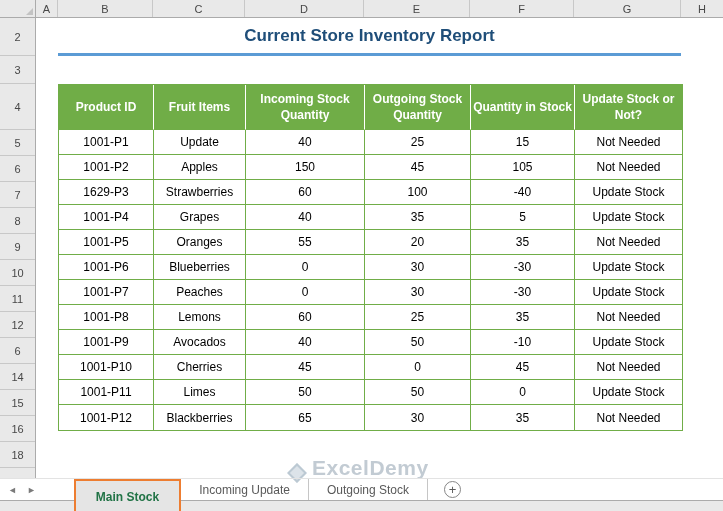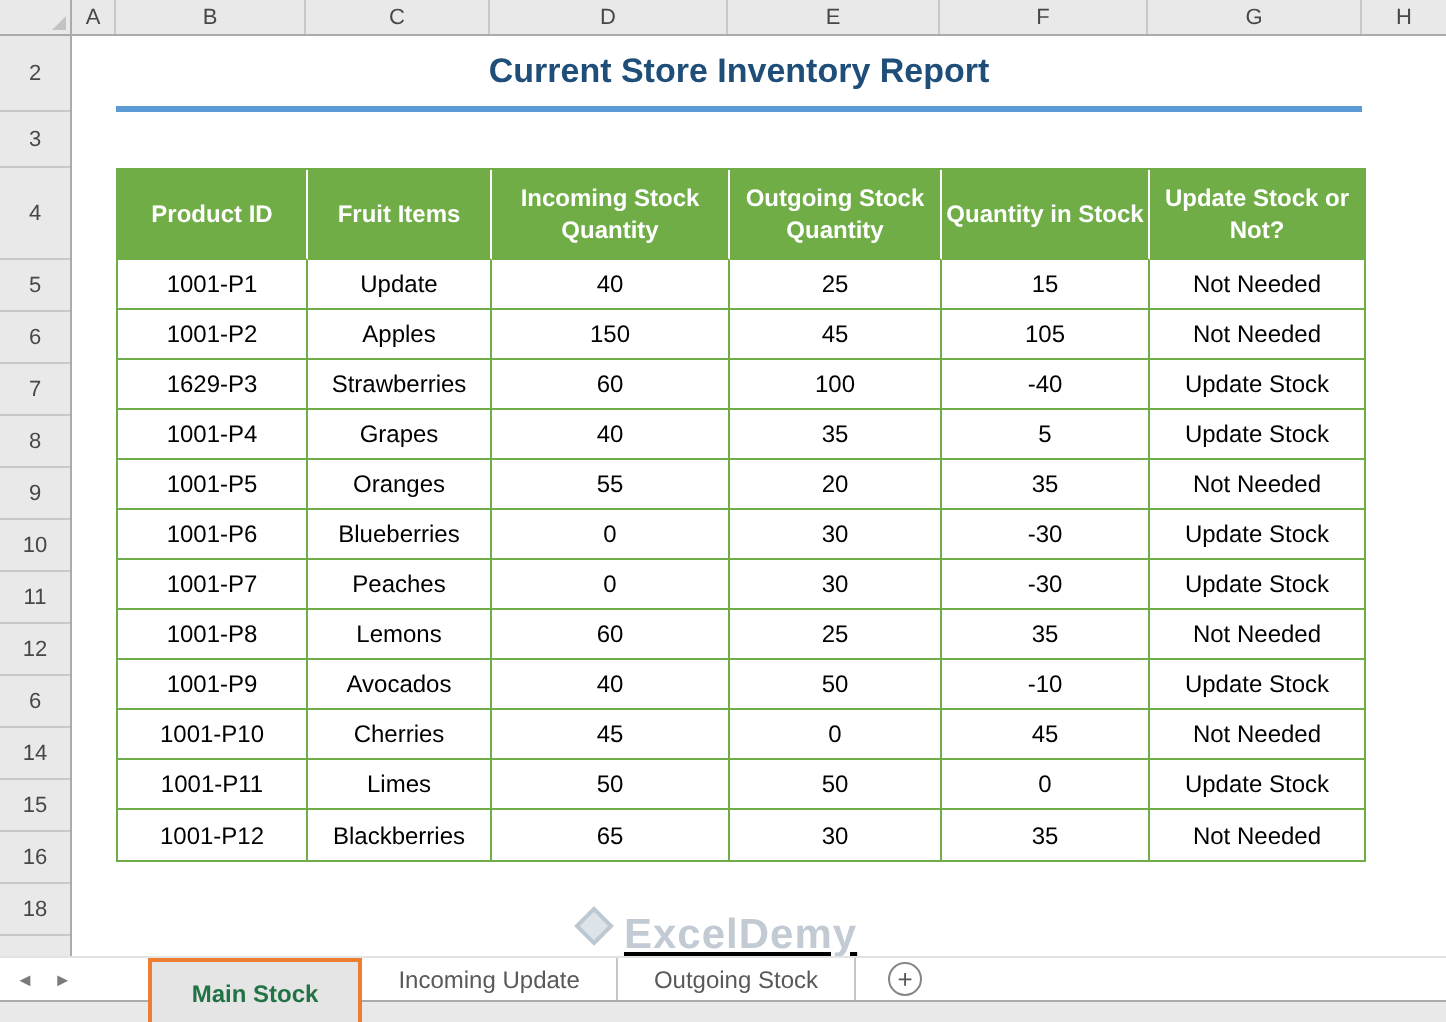--- a/index.html
+++ b/index.html
@@ -64,22 +64,22 @@
          border-right: 1px solid #C6C6C6; background: transparent; }
   .addbtn { align-self: center; margin-left: 16px; width: 17px; height: 17px;
             border: 1px solid #868686; border-radius: 50%; color: #595959;
             display: flex; align-items: center; justify-content: center;
             font-size: 13px; line-height: 1; }
 
   
   .statusbar { height: 11px; background: #E9E9E9; border-top: 1px solid #ABABAB; }
 
   
-  .watermark { position: absolute; left: 290px; top: 456px; display: flex; align-items: flex-start;
-               gap: 8px; z-index: 1; text-decoration: underline; }
+  .watermark { position: absolute; left: 290px; top: 456px; display: flex; align-items: flex-end;
+               gap: 8px; z-index: 1; }
   .wm-logo { width: 14px; height: 14px; transform: rotate(45deg);
              background: #DCE3E9; border: 2px solid #BCC9D3; flex: none; }
   .wm-text { font-size: 21px; font-weight: bold; color: #C2CBD3; letter-spacing: 0.5px; }
 </style>
 </head>
 <body>
 
 <div class="sheet">
 
   <div class="colhead-row">

